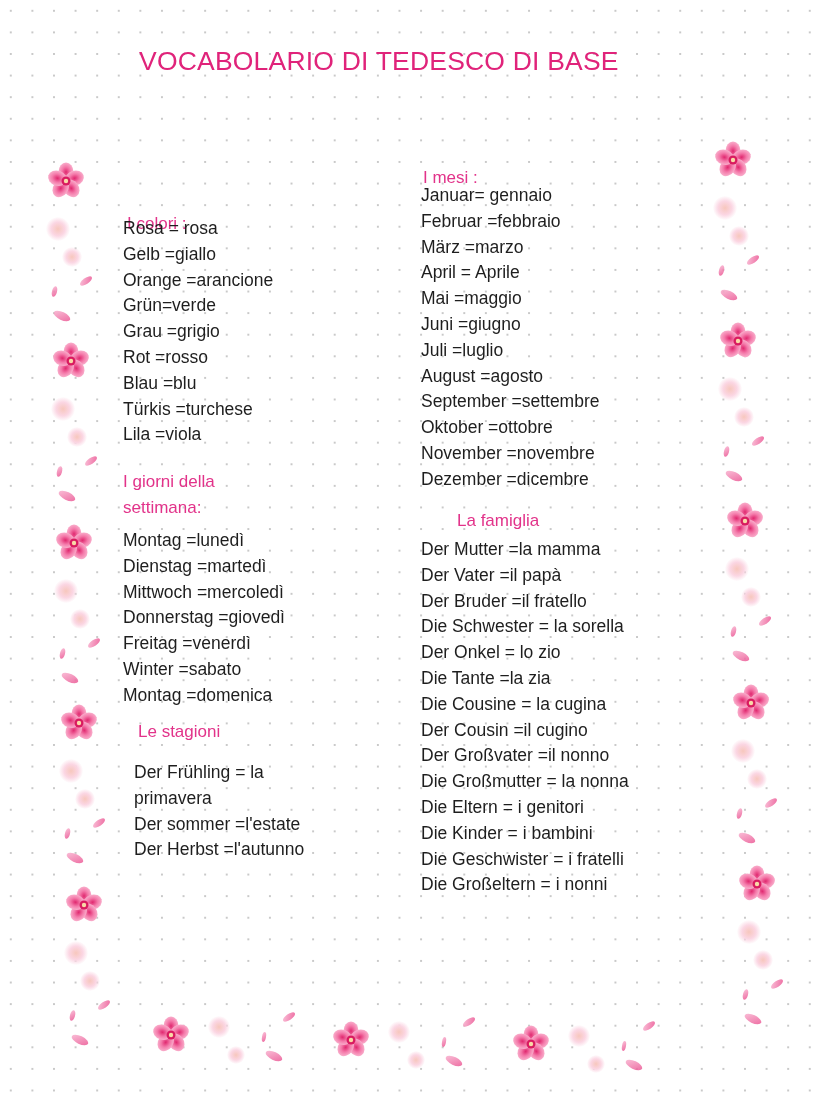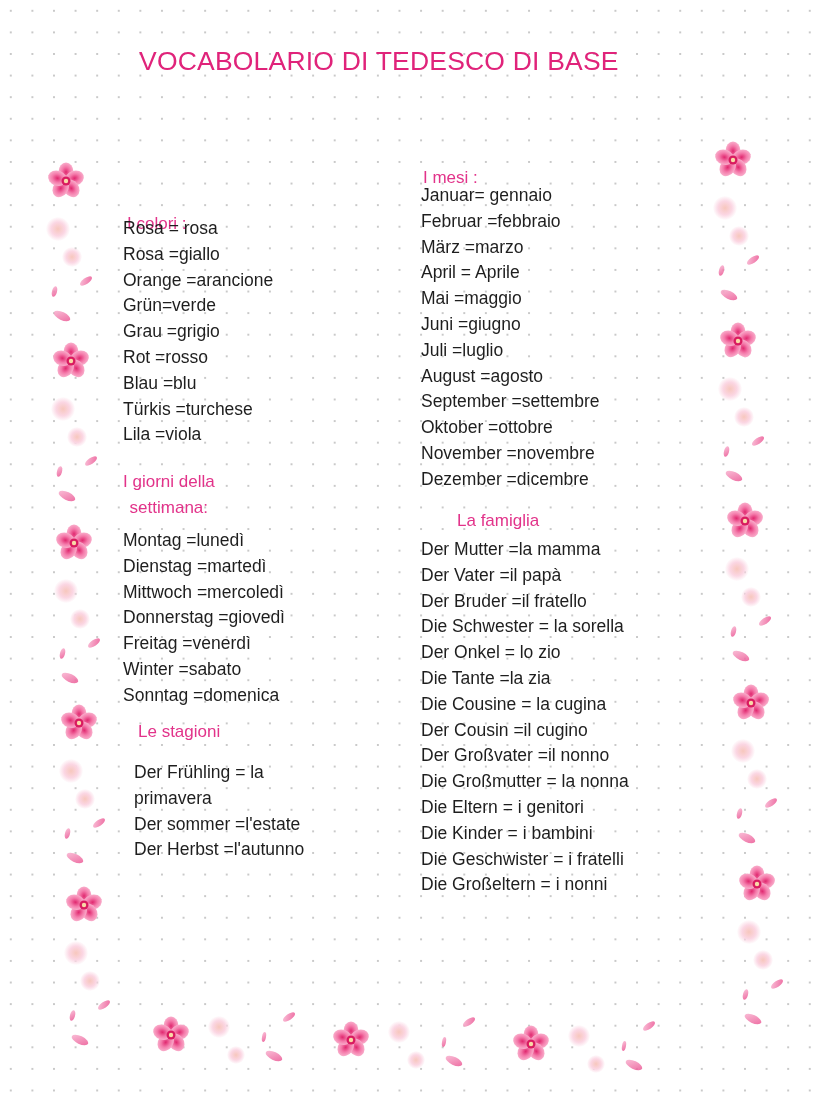--- a/index.html
+++ b/index.html
@@ -38,42 +38,42 @@
   }
 </style>
 </head>
 <body>
 
 <div class="title">VOCABOLARIO DI TEDESCO DI BASE</div>
 
 <div class="sec-head" style="left:127px; top:175px;margin-top:36px;">I colori :</div>
 <ul class="list" style="left:123px; top:216px;">
   <li>Rosa = rosa</li>
-  <li>Rosa =giallo</li>
+  <li>Gelb =giallo</li>
   <li>Orange =arancione</li>
   <li>Grün=verde</li>
   <li>Grau =grigio</li>
   <li>Rot =rosso</li>
   <li>Blau =blu</li>
   <li>Türkis =turchese</li>
   <li>Lila =viola</li>
 </ul>
 
-<div class="sec-head" style="left:123px; top:469px;text-align:center;">
+<div class="sec-head" style="left:123px; top:469px;">
   <div>I giorni della</div>
   <div>settimana:</div>
 </div>
 <ul class="list" style="left:123px; top:528px;">
   <li>Montag =lunedì</li>
   <li>Dienstag =martedì</li>
   <li>Mittwoch =mercoledì</li>
   <li>Donnerstag =giovedì</li>
   <li>Freitag =venerdì</li>
   <li>Winter =sabato</li>
-  <li>Sonntag =domenica</li>
+  <li>Montag =domenica</li>
 </ul>
 
 <div class="sec-head" style="left:138px; top:719px;">Le stagioni</div>
 <ul class="list" style="left:134px; top:760px;">
   <li>Der Frühling = la</li>
   <li>primavera</li>
   <li>Der sommer =l'estate</li>
   <li>Der Herbst =l'autunno</li>
 </ul>
 

